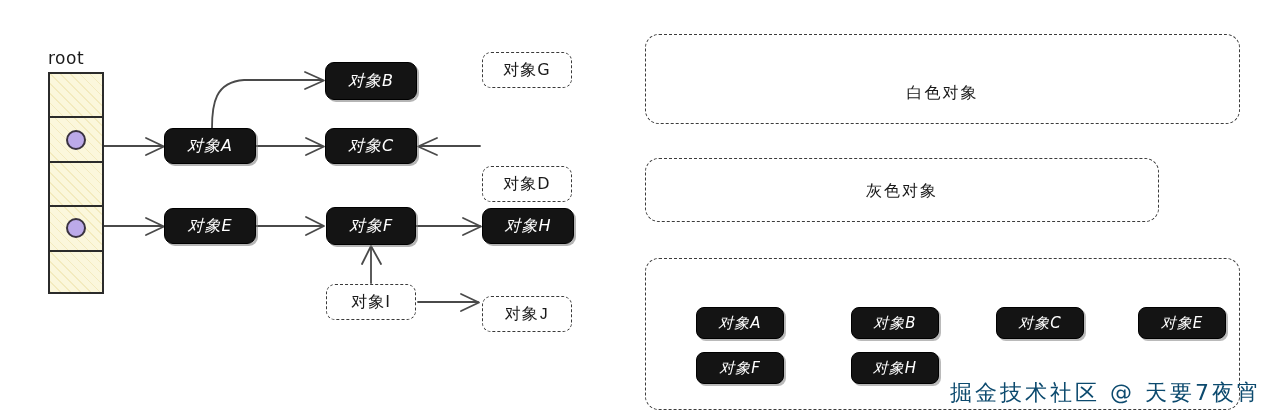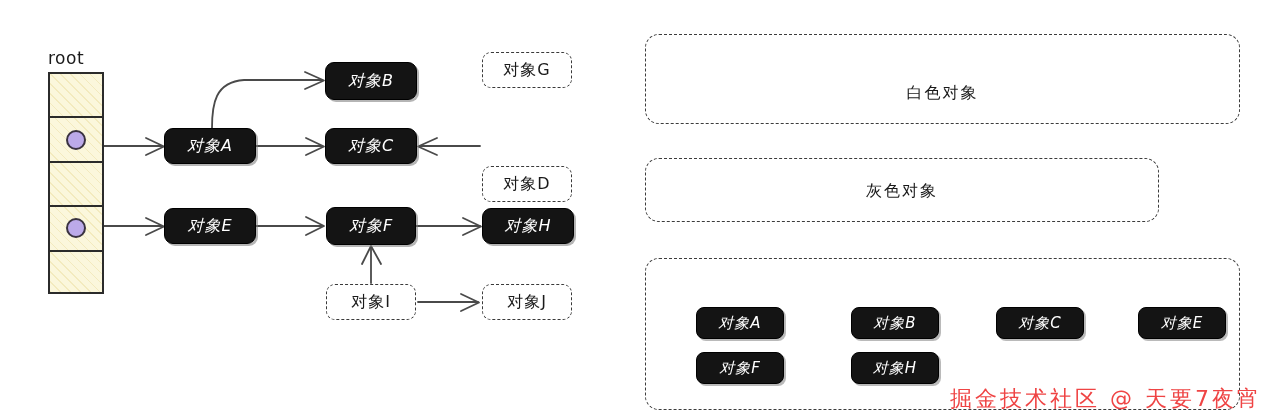--- a/index.html
+++ b/index.html
@@ -127,23 +127,23 @@
     box-shadow: 2px 2px 0 rgba(130,130,130,.55);
     font-size: 15px;
     letter-spacing: 1px;
     font-style: italic;
     white-space: nowrap;
   }
 
   .watermark {
     position: absolute;
     right: 18px;
-    bottom: 2px;
+    bottom: 8px;
     font-size: 22px;
-    color: #ef4444;
+    color: #0c4a6e;
     letter-spacing: 3px;
     white-space: nowrap;
     user-select: none;
   }
 </style>
 </head>
 <body>
 
 <svg id="canvas" viewBox="0 0 1280 416">
   <defs></defs>
@@ -212,21 +212,21 @@
       </div>
       <div class="node dashed" style="left: 482px; top: 52px; width: 90px; height: 36px; text-align: center;">
         <span>对象G</span>
       </div>
       <div class="node dashed" style="left: 482px; top: 128px; width: 90px; height: 36px; margin-top: 38px;">
         <span>对象D</span>
       </div>
       <div class="node dashed" style="left: 326px; top: 284px; width: 90px; height: 36px;">
         <span>对象I</span>
       </div>
-      <div class="node dashed" style="left: 482px; top: 284px; width: 90px; height: 36px;">
+      <div class="node dashed" style="left: 482px; top: 296px; width: 90px; height: 36px; font-family: Liberation Mono, monospace;">
         <span>对象J</span>
       </div>
     </div>
 </div>
 
 <div id="legend">
     <div class="panel" style="left: 645px; top: 34px; width: 595px; height: 90px;">
       <div class="panel-title" style="top: 32px; margin-top: 16px;">白色对象</div>
     </div>
     <div class="panel" style="left: 645px; top: 158px; width: 514px; height: 64px;">

